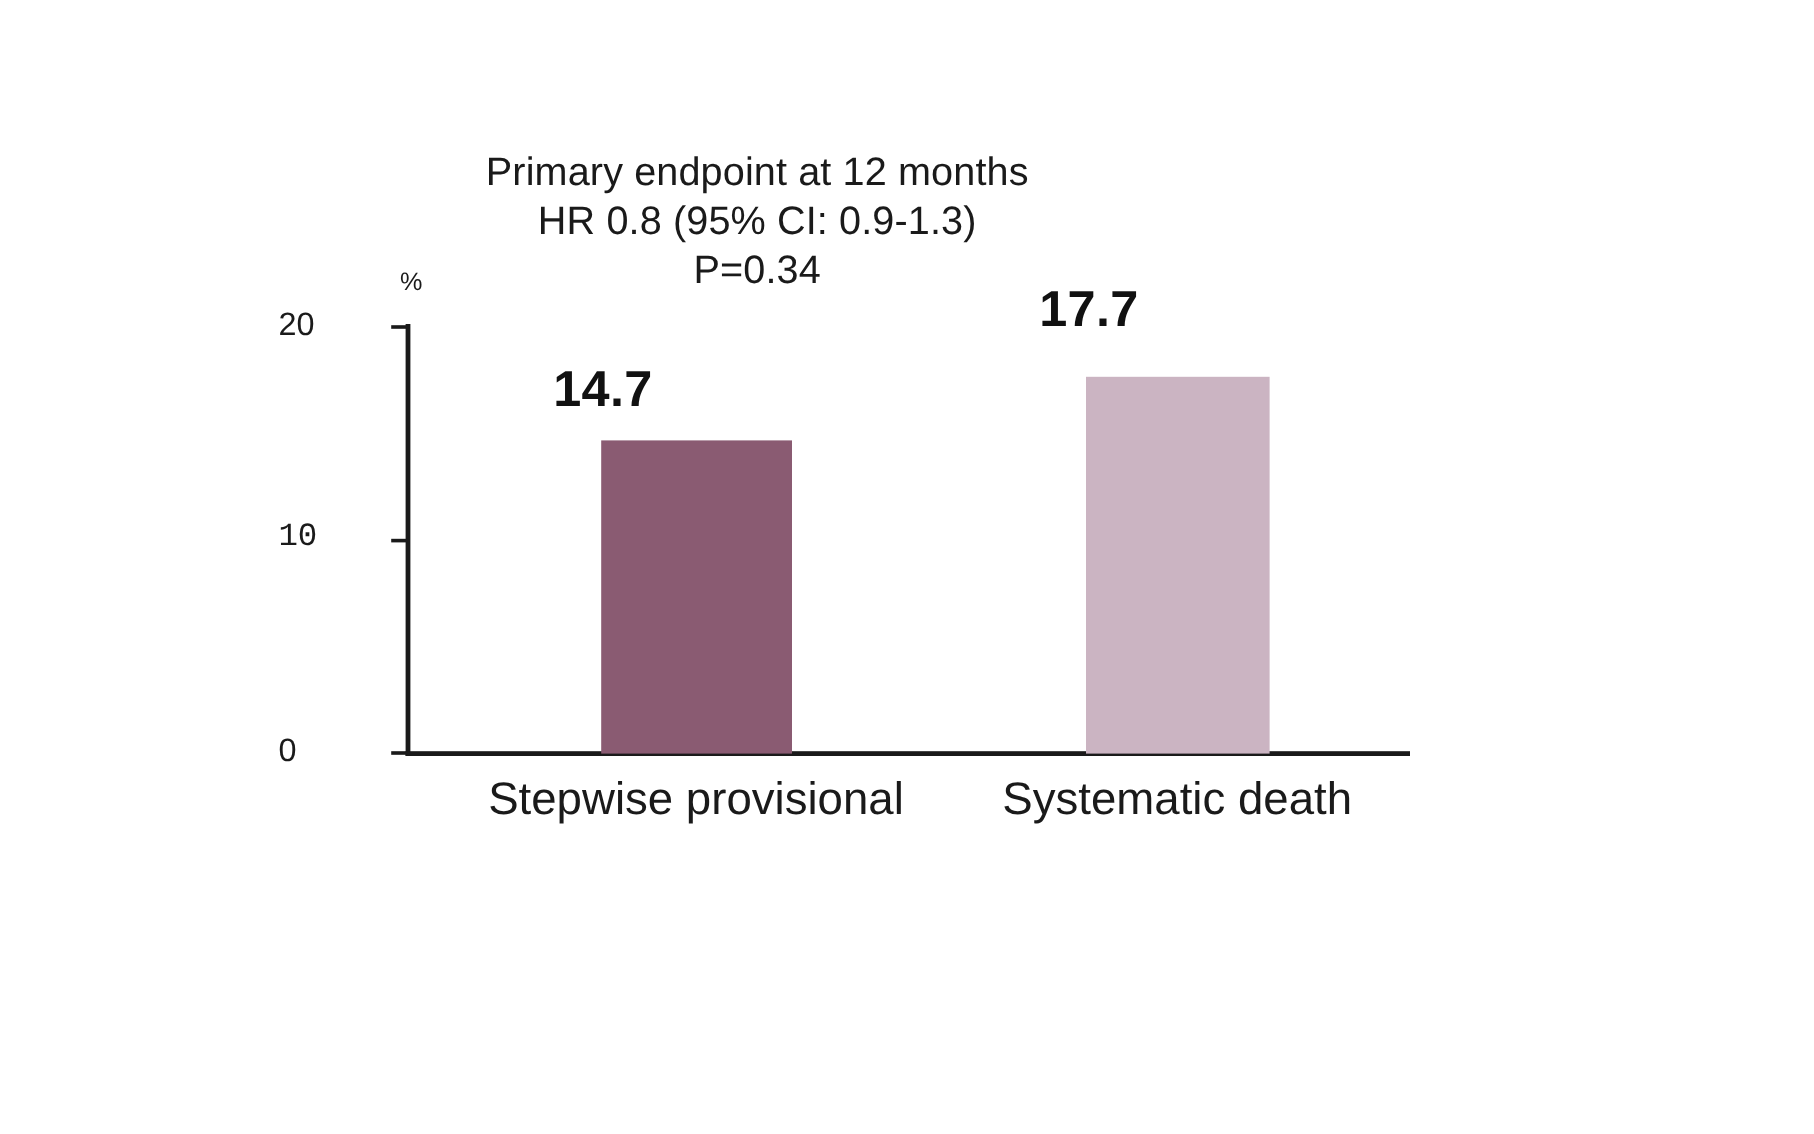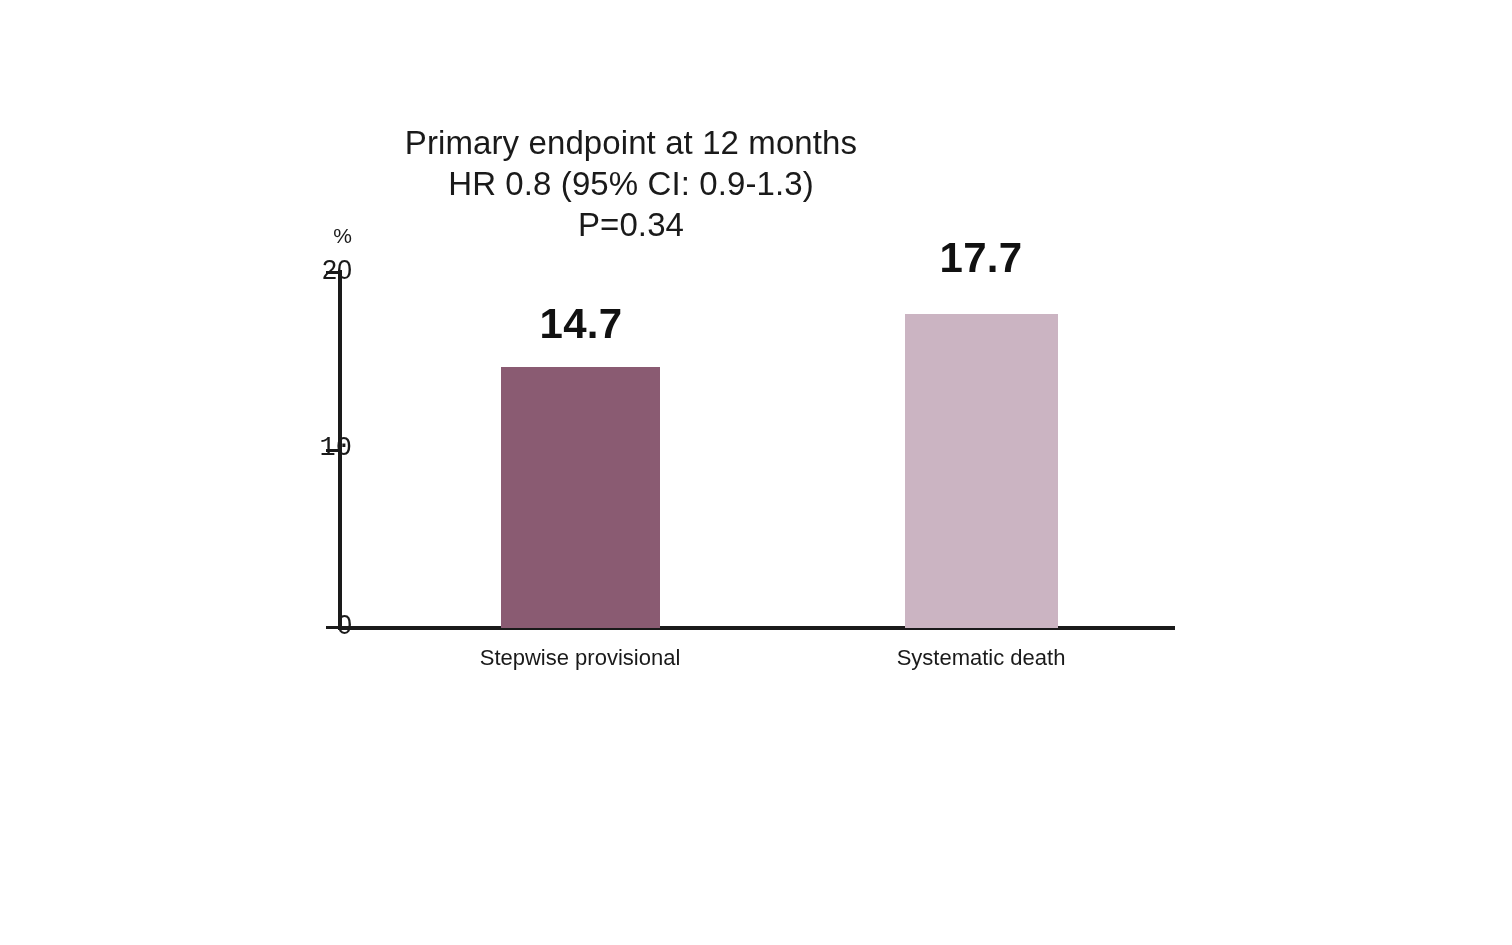--- a/index.html
+++ b/index.html
@@ -73,21 +73,21 @@
     background: #1a1a1a;
   }
   .tick.t20 { top: 271px; }
   .tick.t10 { top: 449px; }
   .tick.t0  { top: 626px; }
 
   .tick-label {
     position: absolute;
     right: 1160px; 
     width: 120px;
-    text-align: right;
+    text-align: left;
     font-size: 27px;
     color: #1a1a1a;
   }
   .tick-label.l20 { top: 255px; }
   .tick-label.l10 { top: 433px; font-family: Liberation Mono, monospace; }
   .tick-label.l0  { top: 610px; }
 
   .axis-unit {
     position: absolute;
     right: 1160px;
@@ -110,41 +110,41 @@
   }
   .bar-2 {
     left: 905px;
     width: 153px;
     height: 314px;          
     background: #cbb4c2;
   }
 
   .bar-value {
     position: absolute;
-    text-align: center;
+    text-align: left;
     font-size: 42px;
     font-weight: 700;
     color: #111111;
     letter-spacing: 0.3px;
   }
   .bar-value.v1 {
     left: 461px;
     width: 240px;
     top: 300px;
   }
   .bar-value.v2 {
     left: 866px;
     width: 230px;
     top: 234px;
   }
 
   .cat-label {
     position: absolute;
     top: 645px;
-    font-size: 22px;
+    font-size: 38px;
     color: #1a1a1a;
     text-align: center;
   }
   .cat-label.c1 {
     left: 380px;
     width: 400px;
   }
   .cat-label.c2 {
     left: 790px;
     width: 382px;

